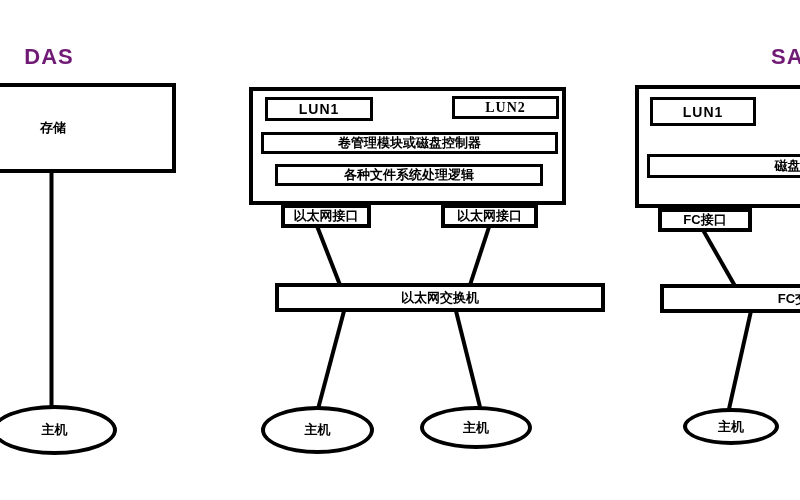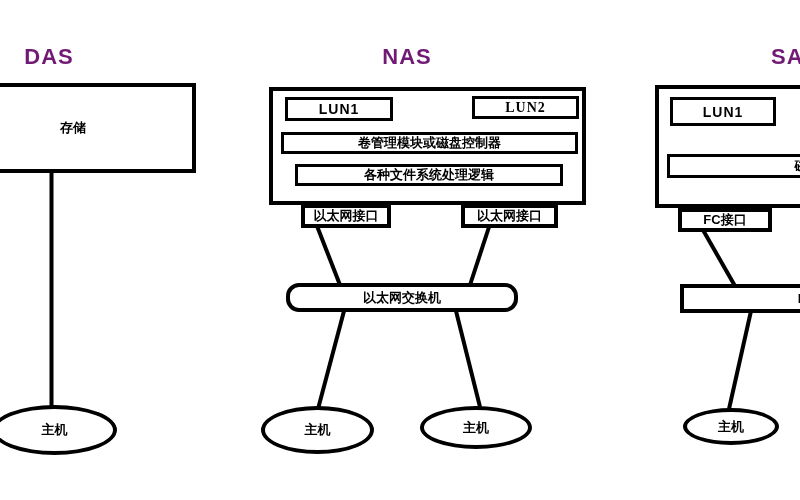--- a/index.html
+++ b/index.html
@@ -16,21 +16,21 @@
     position:absolute;z-index:2;
     font-size:22px;font-weight:bold;letter-spacing:1px;
     color:#701a75;text-align:center;white-space:nowrap;
   }
   .box{
     position:absolute;z-index:2;
     box-sizing:border-box;
     background:#ffffff;
     border:4px solid #000;
     display:flex;align-items:center;justify-content:center;
-    font-weight:bold;font-size:13px;white-space:nowrap;margin-left:20px;
+    font-weight:bold;font-size:13px;white-space:nowrap;
   }
   .box.inner{border-width:3px;z-index:3;}
   .box.lun{font-size:14px;letter-spacing:1px;}
   .outer{background:#ffffff;z-index:2;}
   .port{z-index:4;justify-content:center;}
   .ellipse{
     position:absolute;z-index:5;
     box-sizing:border-box;
     background:#ffffff;
     border:4px solid #000;border-radius:50%;
@@ -56,21 +56,20 @@
   <div class="sec-title" style="left:18px;top:44px;width:62px;">DAS</div>
 
   <div class="box outer" style="left:-70px;top:83px;width:246px;height:90px;">
     <span>存储</span>
   </div>
 
   <div class="ellipse" style="left:-8px;top:405px;width:125px;height:50px;">
     <span>主机</span>
   </div>
 
-  <div class="sec-title" style="left:375px;top:44px;width:64px;">NAS</div>
 
   <div class="box outer" style="left:249px;top:87px;width:317px;height:118px;"></div>
 
   <div class="box inner lun" style="left:265px;top:97px;width:108px;height:24px;">
     <span>LUN1</span>
   </div>
 
   <div class="box inner lun" style="left:452px;top:96px;width:107px;height:23px;font-family:Liberation Serif, serif;">
     <span>LUN2</span>
   </div>
@@ -84,21 +83,21 @@
   </div>
 
   <div class="box port" style="left:281px;top:204px;width:90px;height:24px;">
     <span>以太网接口</span>
   </div>
 
   <div class="box port" style="left:441px;top:204px;width:97px;height:24px;">
     <span>以太网接口</span>
   </div>
 
-  <div class="box" style="left:266px;top:283px;width:232px;height:29px;z-index:4;border-radius:13px;">
+  <div class="box" style="left:275px;top:283px;width:330px;height:29px;z-index:4;">
     <span>以太网交换机</span>
   </div>
 
   <div class="ellipse" style="left:261px;top:406px;width:113px;height:48px;">
     <span>主机</span>
   </div>
 
   <div class="ellipse" style="left:420px;top:406px;width:112px;height:43px;">
     <span>主机</span>
   </div>

